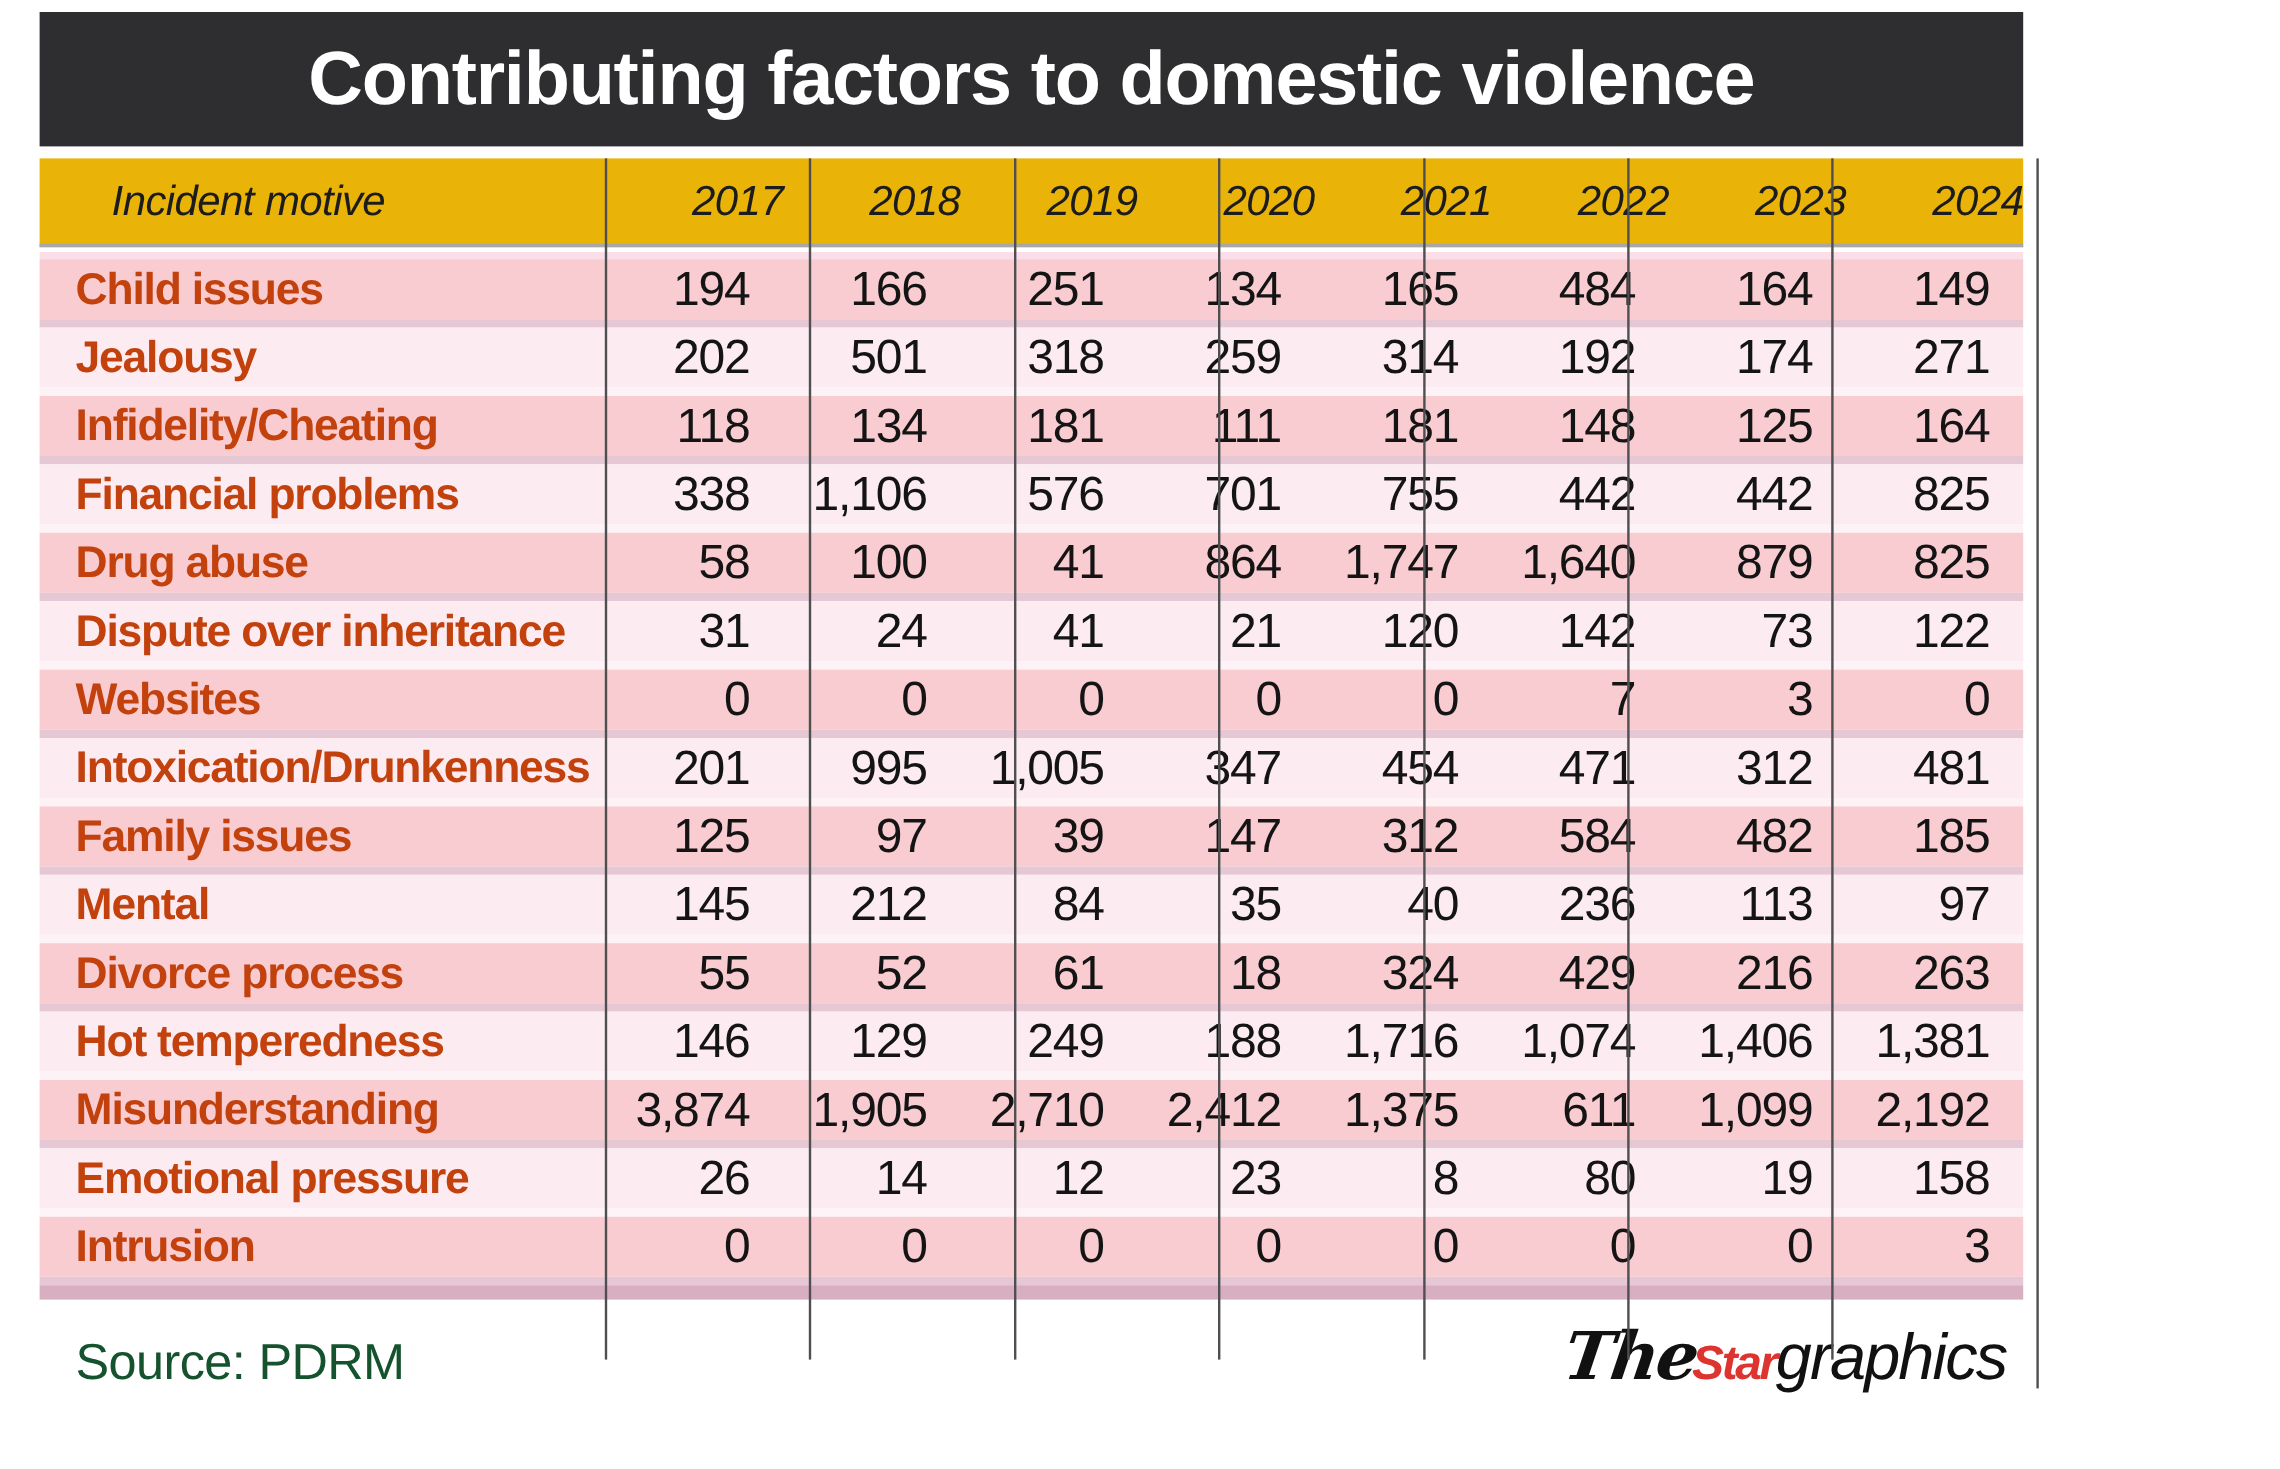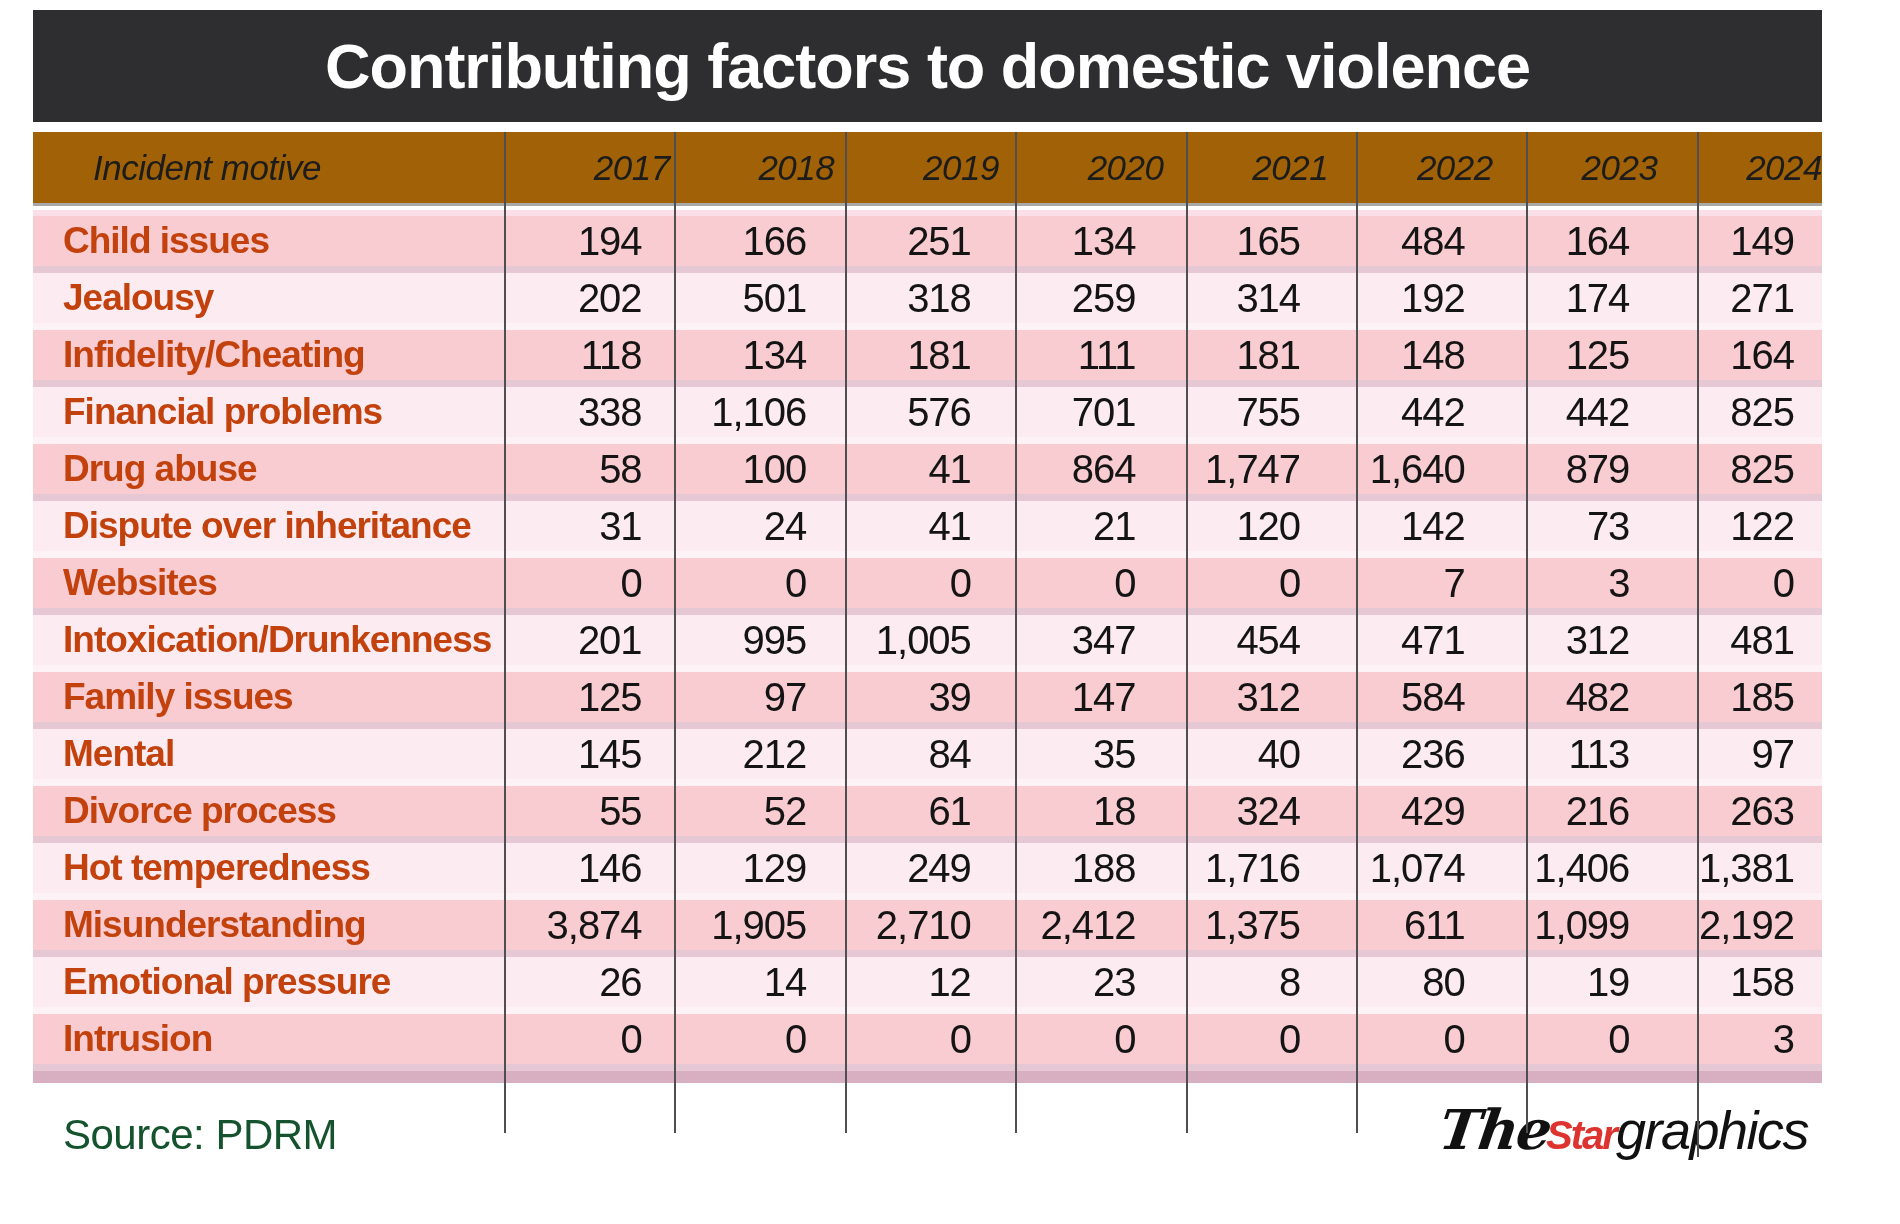--- a/index.html
+++ b/index.html
@@ -1,39 +1,39 @@
 <!DOCTYPE html>
 <html><head>
 <meta charset="utf-8">
 <style>
   html,body{margin:0;padding:0;}
   body{
     width:1900px;height:1224px;background:#ffffff;position:relative;
     font-family:"Liberation Sans", sans-serif;
     -webkit-font-smoothing:antialiased;
   }
-  .wrap{position:absolute;left:33px;top:10px;width:1789px;}
+  .wrap{position:absolute;left:33px;top:10px;width:1653px;}
 
   
   .title-bar{
     height:112px;background:#2e2d2f;display:flex;align-items:center;justify-content:center;
     margin-bottom:10px;
   }
   .title-bar h1{
     margin:0;color:#ffffff;font-size:63px;font-weight:700;letter-spacing:-1px;
   }
 
   
   .table-area{position:relative;}
 
   .grid-row{display:grid;grid-template-columns:472px repeat(8,1fr);}
 
   
   .hdr{
-    background:#a16207;border-bottom:3px solid #a9a8a9;margin-bottom:4px;
+    background:#eab308;border-bottom:3px solid #a9a8a9;margin-bottom:4px;
   }
   .hdr .cell{height:71px;line-height:71px;}
   .hdr .motive{
     font-style:italic;font-size:35px;color:#1c1c1c;padding-left:60px;letter-spacing:-0.5px;
   }
   .hdr .year{
     font-style:italic;font-size:35px;color:#1c1c1c;text-align:right;letter-spacing:-0.5px;
   }
 
   

